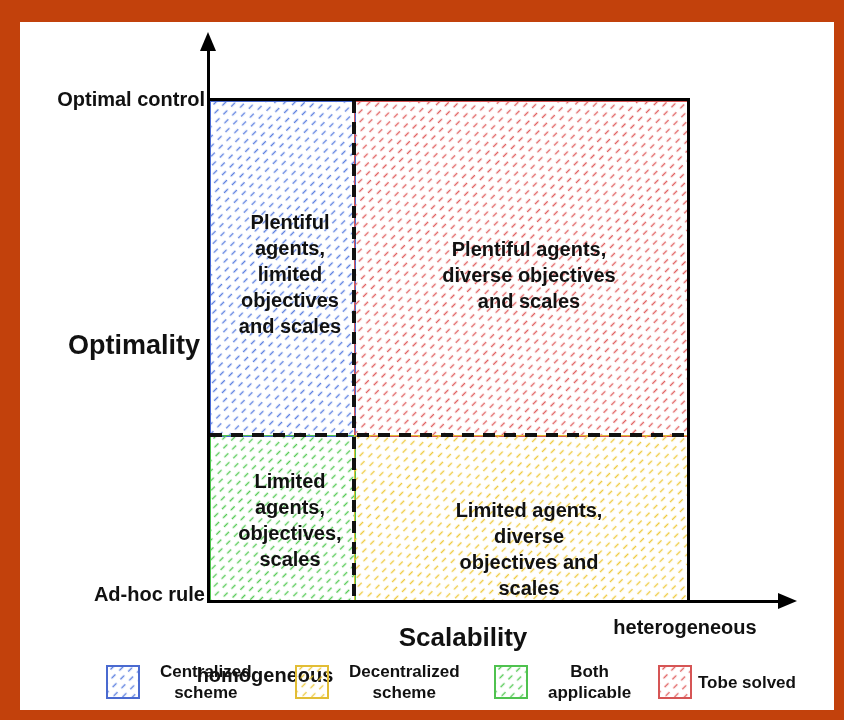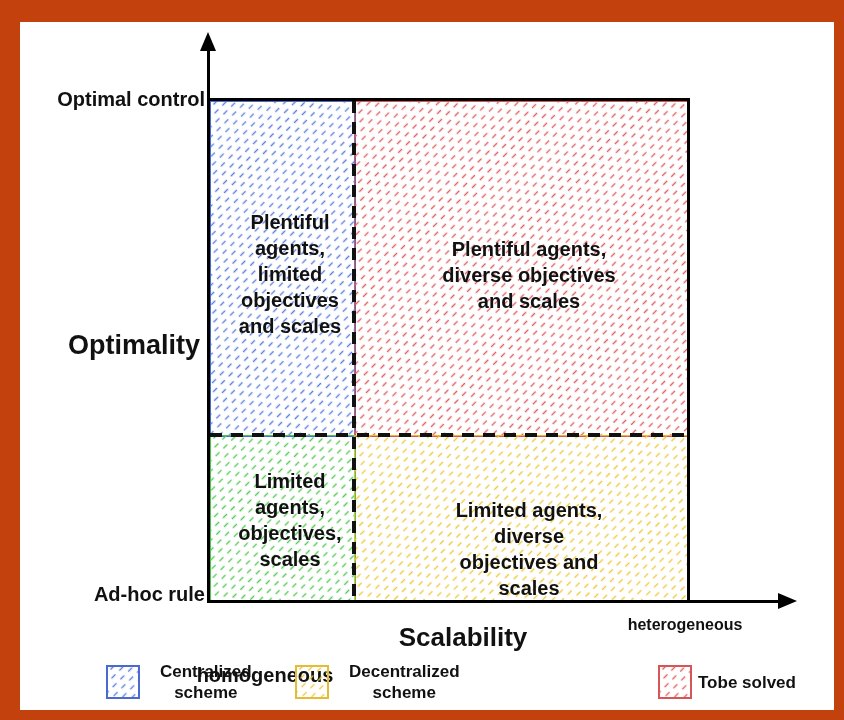--- a/index.html
+++ b/index.html
@@ -33,21 +33,21 @@
                border-top:8.5px solid transparent;border-bottom:8.5px solid transparent;
                border-left:19px solid #000;}
 
   
   .t{position:absolute;color:#111;font-weight:700;}
   .lbl-optcontrol{left:0;top:88px;width:205px;text-align:right;font-size:20px;}
   .lbl-adhoc{left:0;top:583px;width:205px;text-align:right;font-size:20px;}
   .lbl-optimality{left:34px;top:330px;width:200px;text-align:center;font-size:27px;}
   .lbl-homog{left:185px;top:616px;width:160px;text-align:center;font-size:20px;margin-top:48px;}
   .lbl-scal{left:383px;top:622px;width:160px;text-align:center;font-size:26px;}
-  .lbl-heter{left:600px;top:616px;width:170px;text-align:center;font-size:16px;}
+  .lbl-heter{left:600px;top:616px;width:170px;text-align:center;font-size:20px;}
 
   .qt{position:absolute;color:#111;font-weight:700;font-size:20px;line-height:26px;
       text-align:center;white-space:pre-line;padding-left:8px;}
   .qt-tl{left:210px;top:209px;width:144px;}
   .qt-tr{left:354px;top:236px;width:334px;}
   .qt-bl{left:210px;top:468px;width:144px;}
   .qt-br{left:354px;top:480px;width:334px;margin-top:17px;}
 
   
   .legend-item{position:absolute;display:flex;align-items:center;height:44px;}
@@ -168,20 +168,35 @@
               <line x1="0" y1="3.5" x2="5.5" y2="3.5" stroke="#eec93e" stroke-width="1.4"></line>
               <line x1="5.5" y1="10.5" x2="11" y2="10.5" stroke="#eec93e" stroke-width="1.4"></line>
             </pattern>
           </defs>
           <rect width="100%" height="100%" fill="url(#hp5)"></rect>
         </svg>
       </span>
     <span class="legend-label">Decentralized
 scheme</span>
   </div>
+  <div class="legend-item li-3">
+    <span class="swatch" style="border-color: rgb(79, 194, 79);">
+        <svg class="hatch" aria-hidden="true">
+          <defs>
+            <pattern id="hp6" width="11" height="14" patternUnits="userSpaceOnUse" patternTransform="rotate(-45)">
+              <line x1="0" y1="3.5" x2="5.5" y2="3.5" stroke="#55c955" stroke-width="1.4"></line>
+              <line x1="5.5" y1="10.5" x2="11" y2="10.5" stroke="#55c955" stroke-width="1.4"></line>
+            </pattern>
+          </defs>
+          <rect width="100%" height="100%" fill="url(#hp6)"></rect>
+        </svg>
+      </span>
+    <span class="legend-label">Both
+applicable</span>
+  </div>
   <div class="legend-item li-4">
     <span class="swatch" style="border-color: rgb(214, 85, 85);">
         <svg class="hatch" aria-hidden="true">
           <defs>
             <pattern id="hp7" width="11" height="14" patternUnits="userSpaceOnUse" patternTransform="rotate(-45)">
               <line x1="0" y1="3.5" x2="5.5" y2="3.5" stroke="#e06060" stroke-width="1.4"></line>
               <line x1="5.5" y1="10.5" x2="11" y2="10.5" stroke="#e06060" stroke-width="1.4"></line>
             </pattern>
           </defs>
           <rect width="100%" height="100%" fill="url(#hp7)"></rect>

